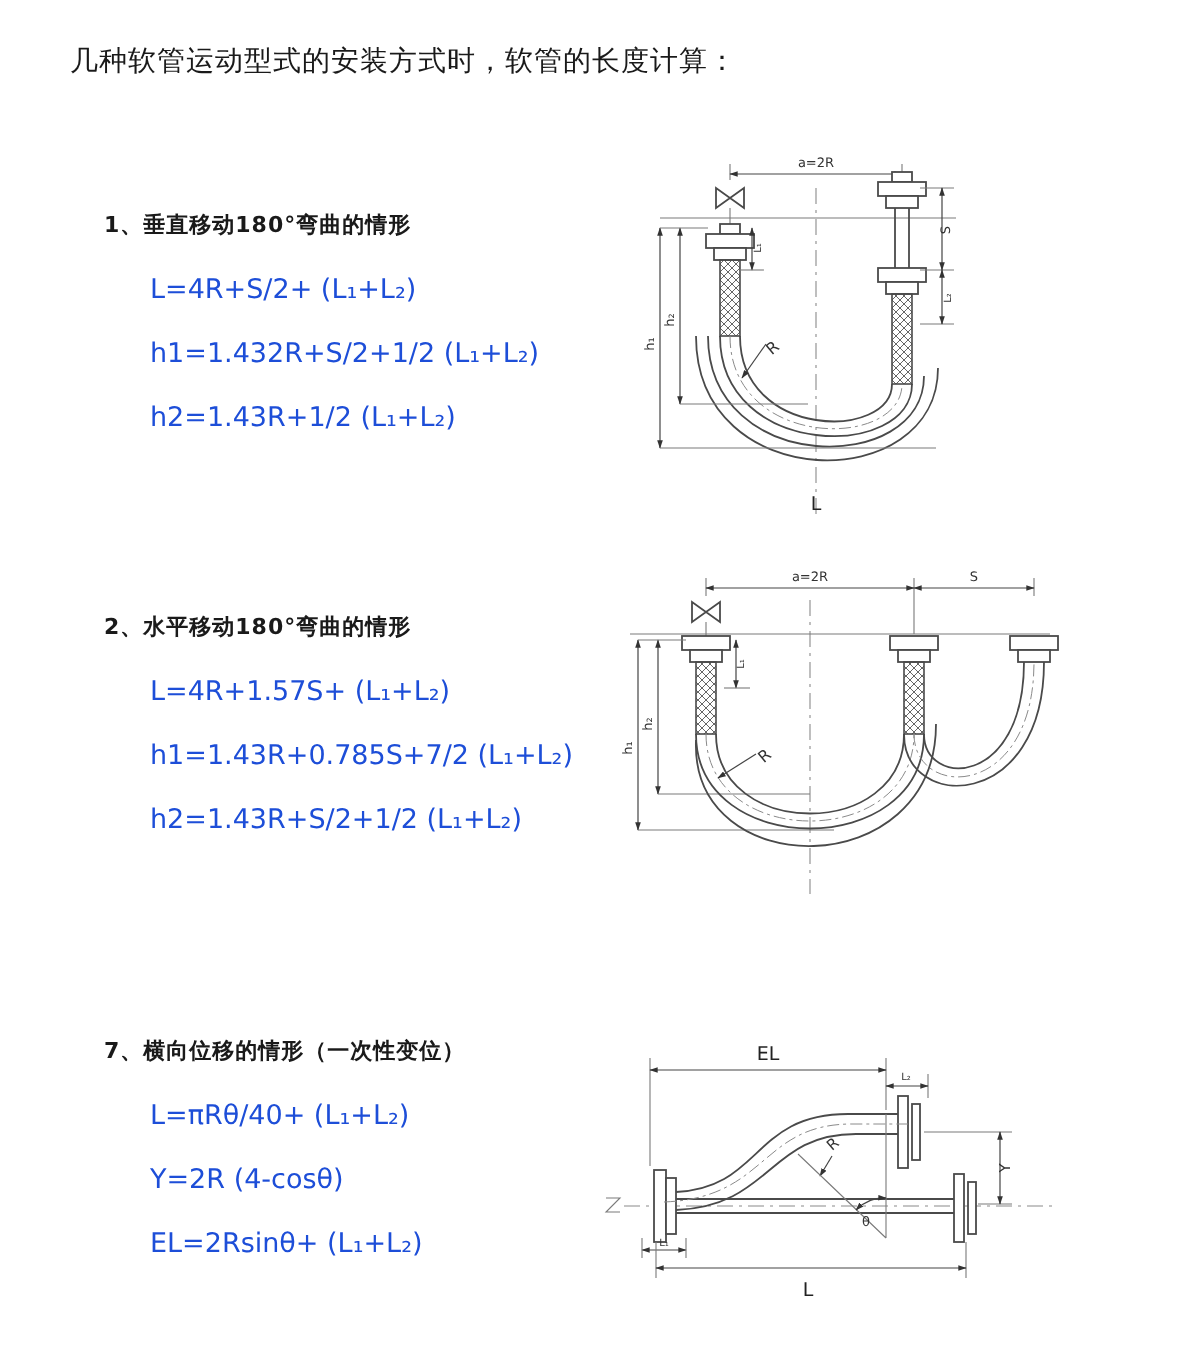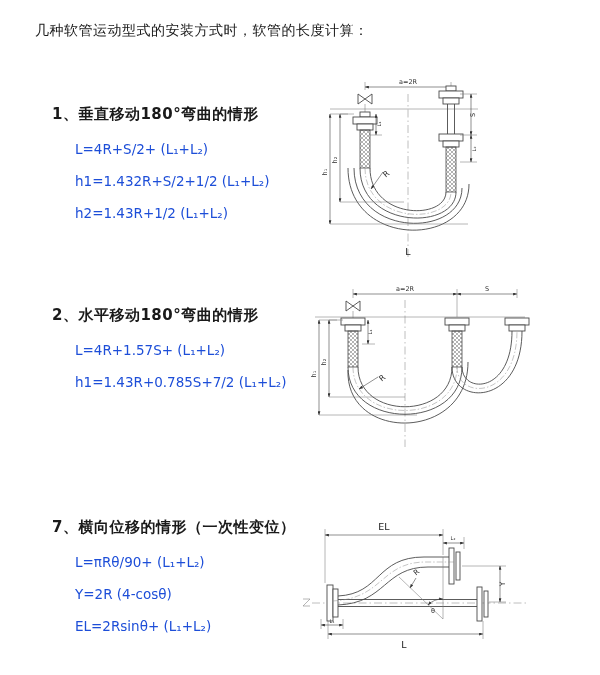--- a/index.html
+++ b/index.html
@@ -3,21 +3,21 @@
 <meta charset="utf-8">
 <style>
   html,body{margin:0;padding:0}
   body{
     width:600px;height:675px;position:relative;background:#ffffff;
     font-family:"DejaVu Sans","Liberation Sans",sans-serif;color:#1a1a1a;overflow:hidden;
   }
   .doc-title{position:absolute;left:35px;top:22px;font-size:14px;font-weight:normal;letter-spacing:.5px}
   .section{position:absolute;left:52px}
   .sec1{top:105px}.sec2{top:306px}.sec3{top:518px}
-  .section-heading{font-size:15px;font-weight:bold;letter-spacing:.5px}
+  .section-heading{font-size:11px;font-weight:bold;letter-spacing:.5px}
   .formulas{margin:9px 0 0 23px}
   .formula{font-size:13.5px;line-height:32px;white-space:pre;color:#1d4ed8}
   .diagram{position:absolute}
   .dg1{left:308px;top:72px}.dg2{left:305px;top:282px}.dg3{left:296px;top:515px}
   svg{display:block;overflow:visible}
   svg text{font-family:"DejaVu Sans","Liberation Sans",sans-serif;fill:#333}
   .ln{stroke:#4a4a4a;stroke-width:.9;fill:none}
   .thin{stroke:#7a7a7a;stroke-width:.55;fill:none}
   .cl{stroke:#8a8a8a;stroke-width:.55;fill:none;stroke-dasharray:8 3 1.5 3}
   .cl2{stroke:#8a8a8a;stroke-width:.5;fill:none;stroke-dasharray:6 2 1.5 2}
@@ -52,27 +52,28 @@
     <div class="formula">h1=1.432R+S/2+1/2 (L₁+L₂)</div>
     <div class="formula">h2=1.43R+1/2 (L₁+L₂)</div>
   </div>
 </div>
 
 <div class="section sec2">
   <div class="section-heading">2、水平移动180°弯曲的情形</div>
   <div class="formulas">
     <div class="formula">L=4R+1.57S+ (L₁+L₂)</div>
     <div class="formula">h1=1.43R+0.785S+7/2 (L₁+L₂)</div>
+    <div class="formula">h2=1.43R+S/2+1/2 (L₁+L₂)</div>
   </div>
 </div>
 
 <div class="section sec3">
   <div class="section-heading">7、横向位移的情形（一次性变位）</div>
   <div class="formulas">
-    <div class="formula">L=πRθ/90+ (L₁+L₂)</div>
+    <div class="formula">L=πRθ/40+ (L₁+L₂)</div>
     <div class="formula">Y=2R (4-cosθ)</div>
     <div class="formula">EL=2Rsinθ+ (L₁+L₂)</div>
   </div>
 </div>
 
 <div class="diagram dg1">
 <svg width="292" height="190" viewBox="0 0 292 190">
   <path class="cl" d="M100,22 V186"></path>
   <path class="thin" d="M22,37 H170"></path>
 

